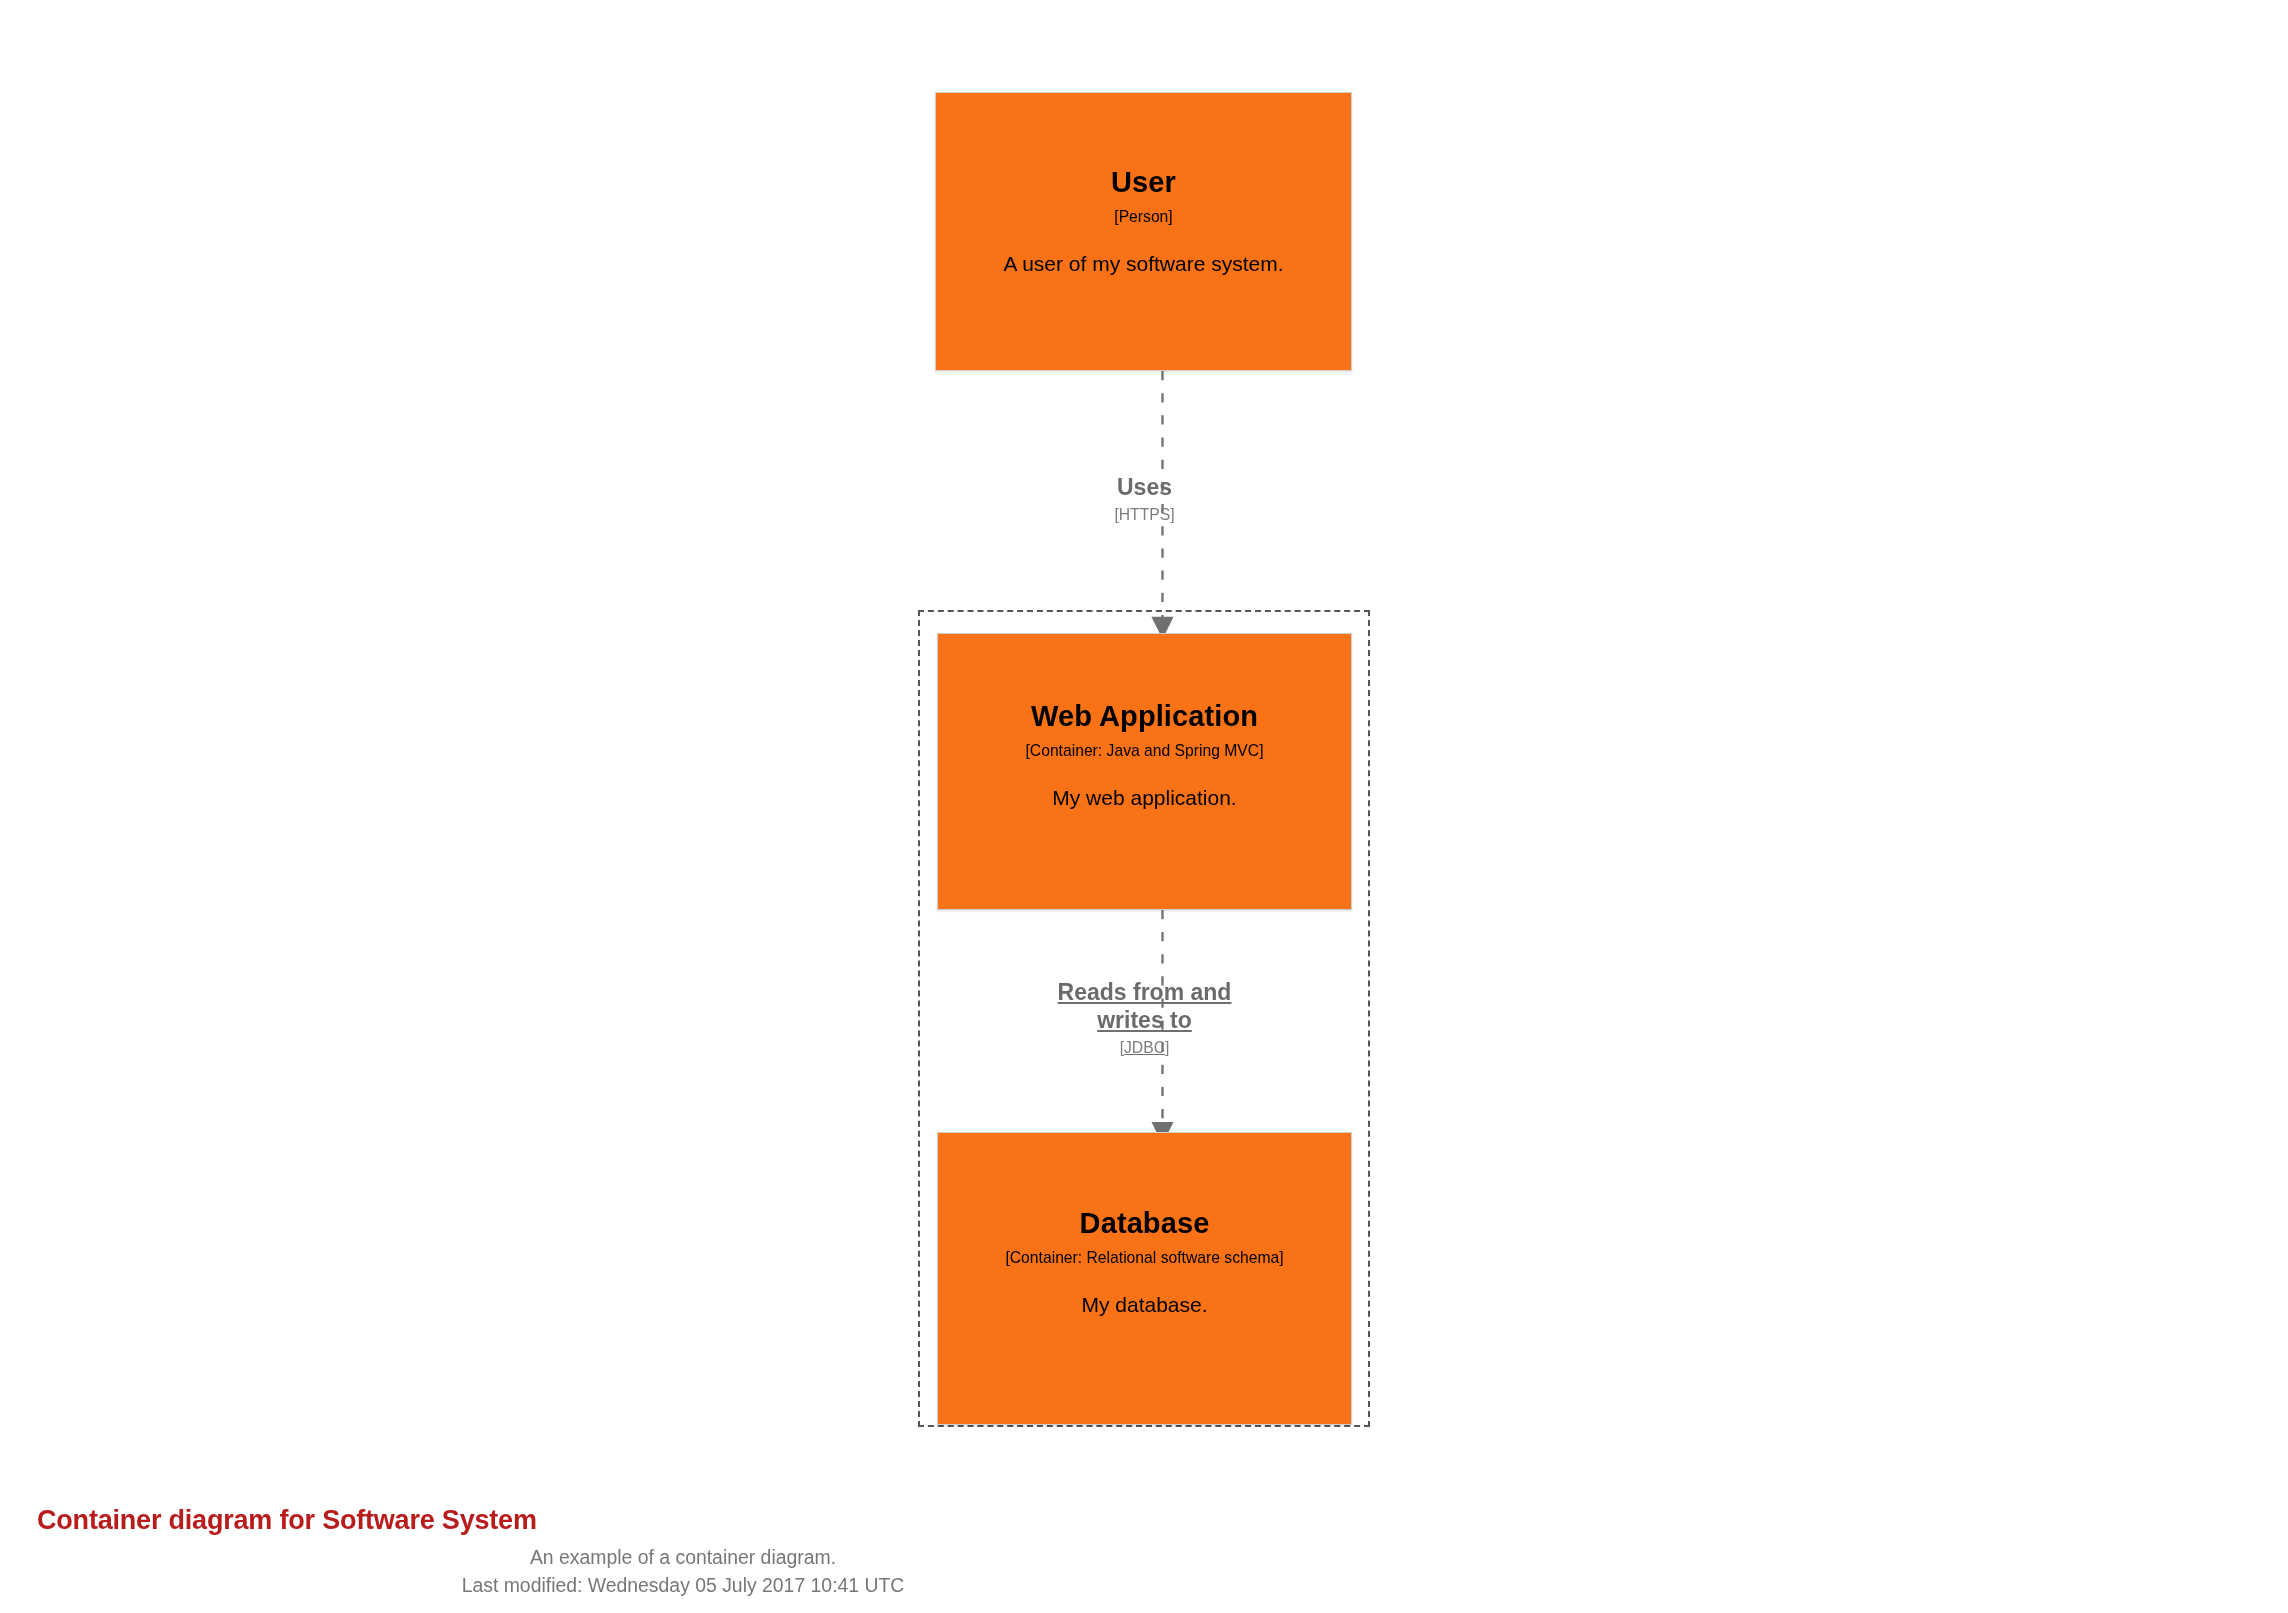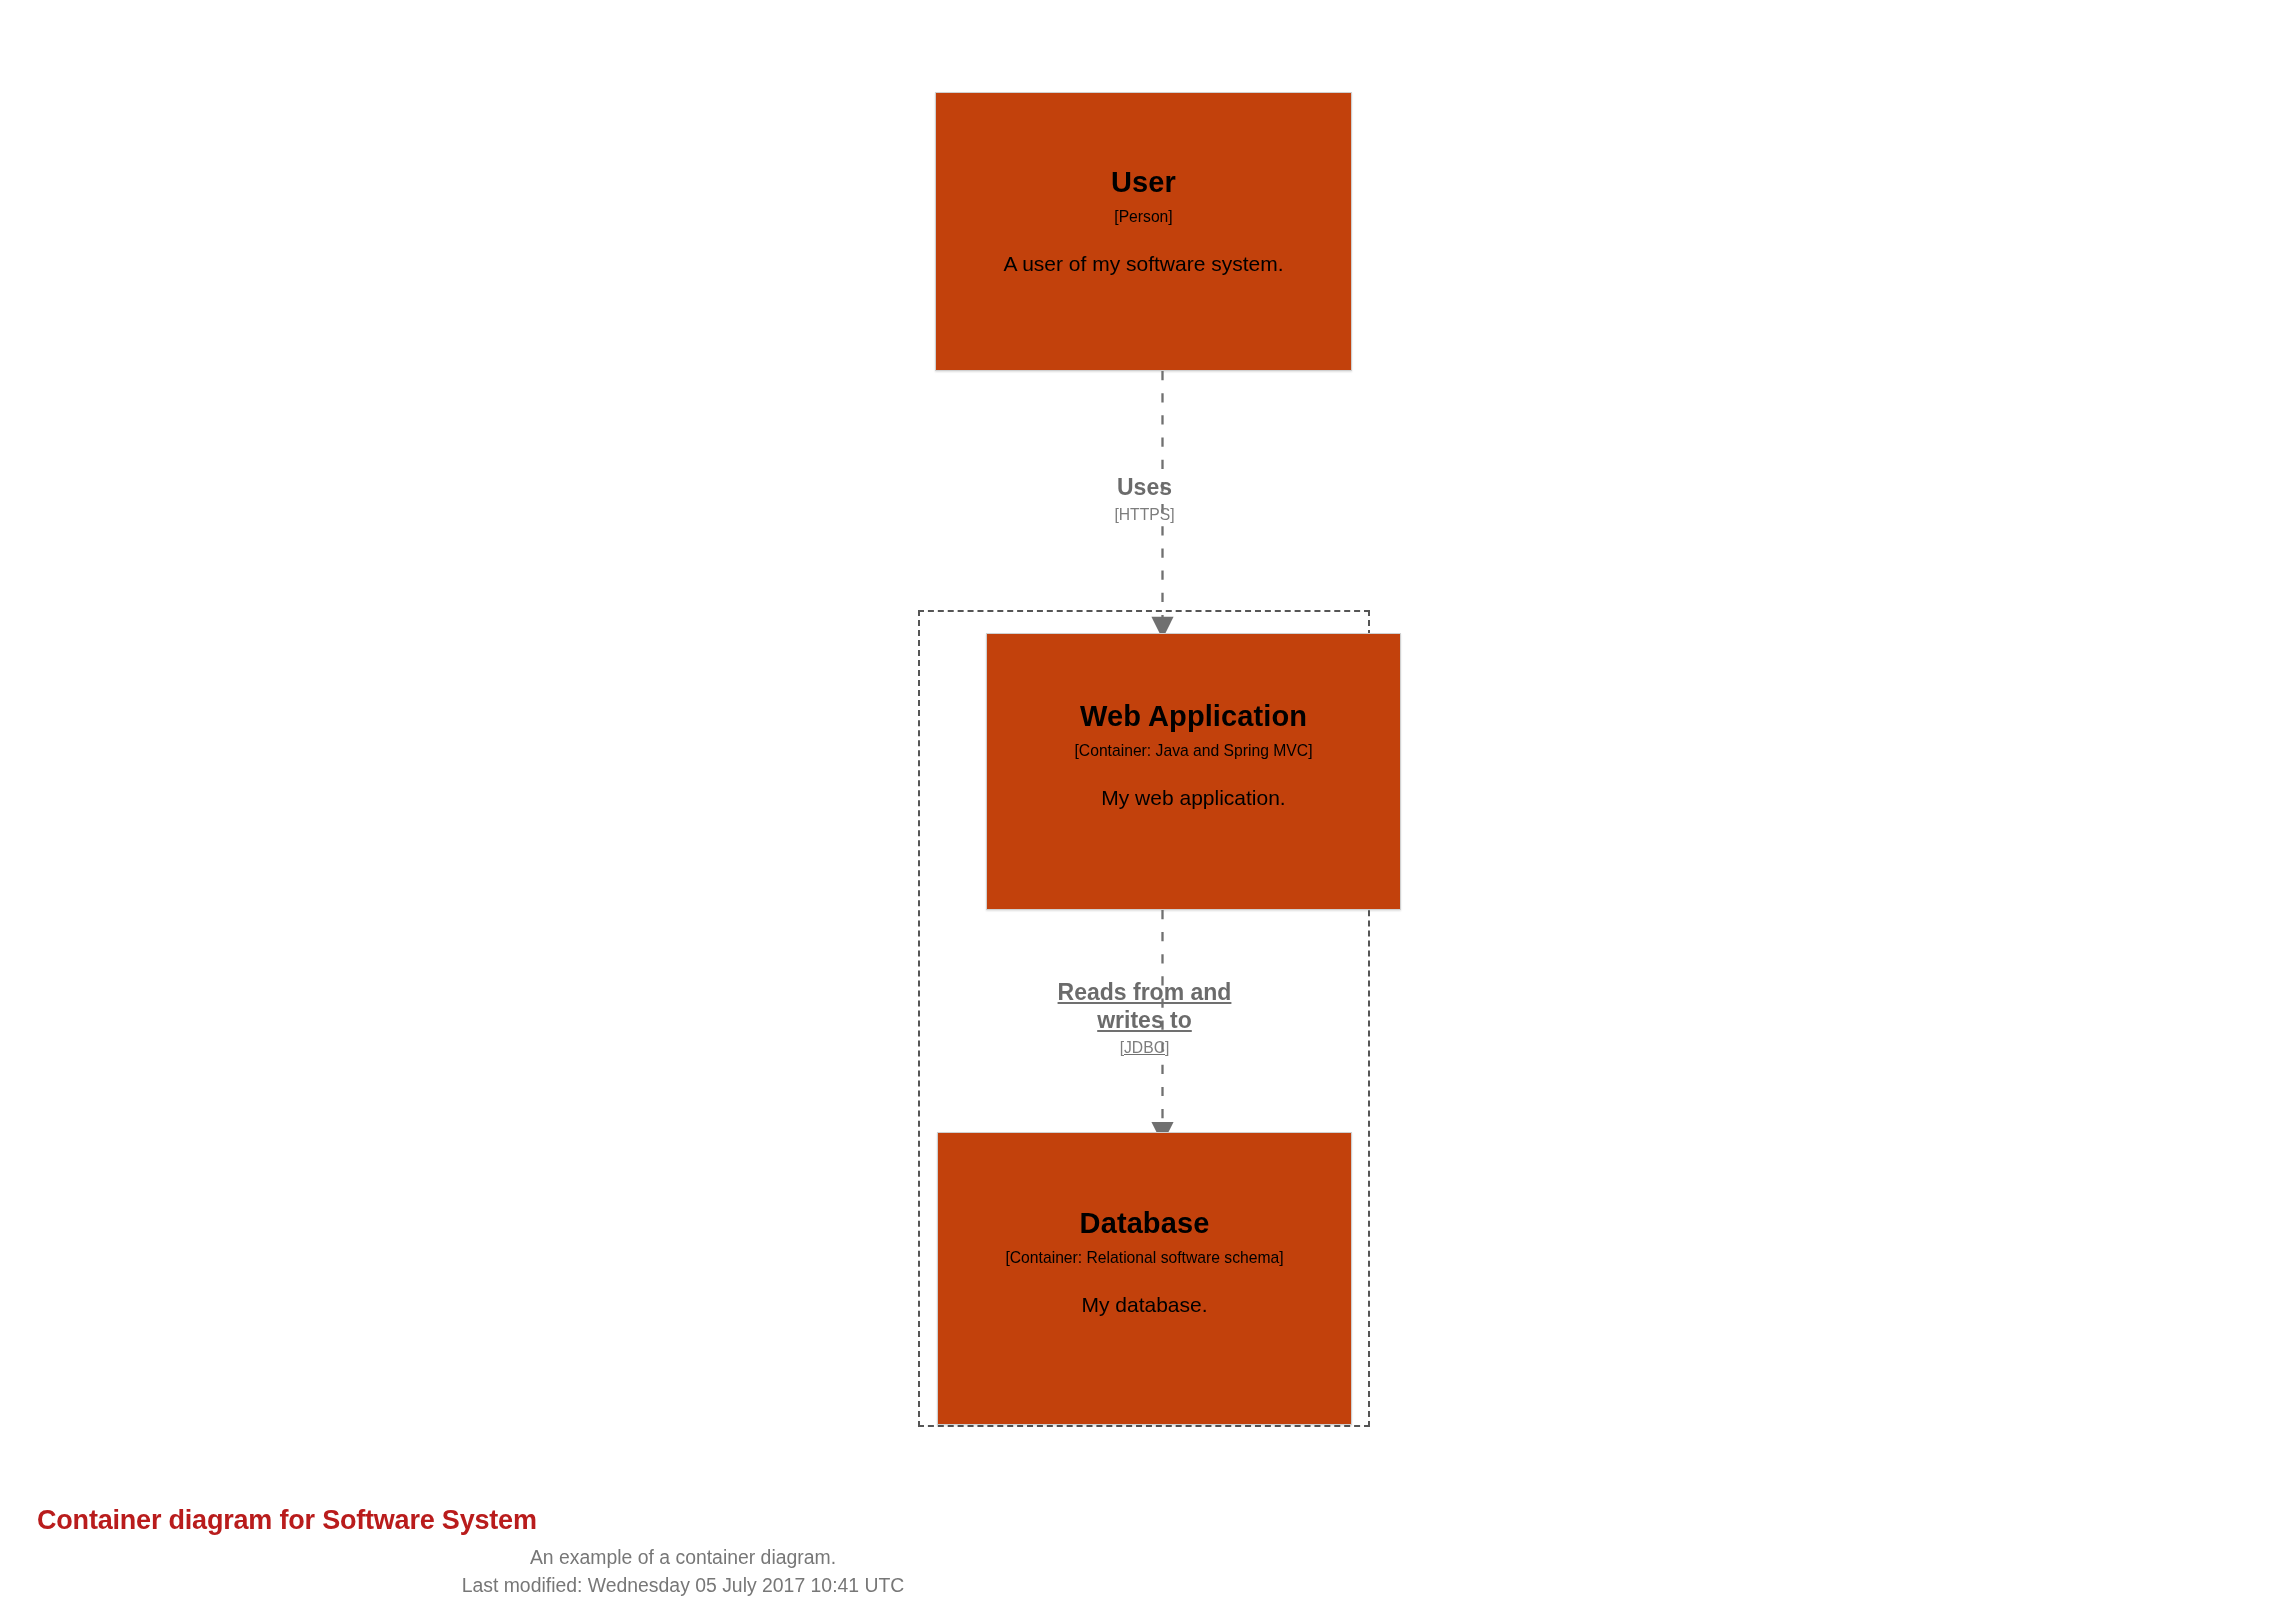--- a/index.html
+++ b/index.html
@@ -21,21 +21,21 @@
     left: 0;
     top: 0;
     width: 2289px;
     height: 1613px;
   }
 
   
   .node {
     position: absolute;
     box-sizing: border-box;
-    background: #c2410c;
+    background: #f97316;
     border: 0.9px solid #d0d0d0;
     box-shadow: 0 0.9px 1.8px rgba(0,0,0,0.13);
     display: flex;
     flex-direction: column;
     align-items: center;
     justify-content: flex-start;
     text-align: center;
   }
   .node .node-title {
     font-weight: bold;
@@ -54,21 +54,21 @@
     font-size: 21px;
     line-height: 1.25;
     color: #000000;
     margin-top: 25px;
     padding: 0 20px;
   }
 
   #node-user        { left: 935px; top: 92px;  width: 417px; height: 279px; }
   #node-user .node-title    { margin-top: 73px; }
 
-  #node-webapp      { left: 986px; top: 633px;  width: 415px; height: 277px; }
+  #node-webapp      { left: 937px; top: 633px;  width: 415px; height: 277px; }
   #node-webapp .node-title  { margin-top: 66px; }
 
   #node-database    { left: 937px; top: 1132px; width: 415px; height: 293px; }
   #node-database .node-title{ margin-top: 74px; }
 
   
   #boundary {
     position: absolute;
     left: 918px;
     top: 610px;

